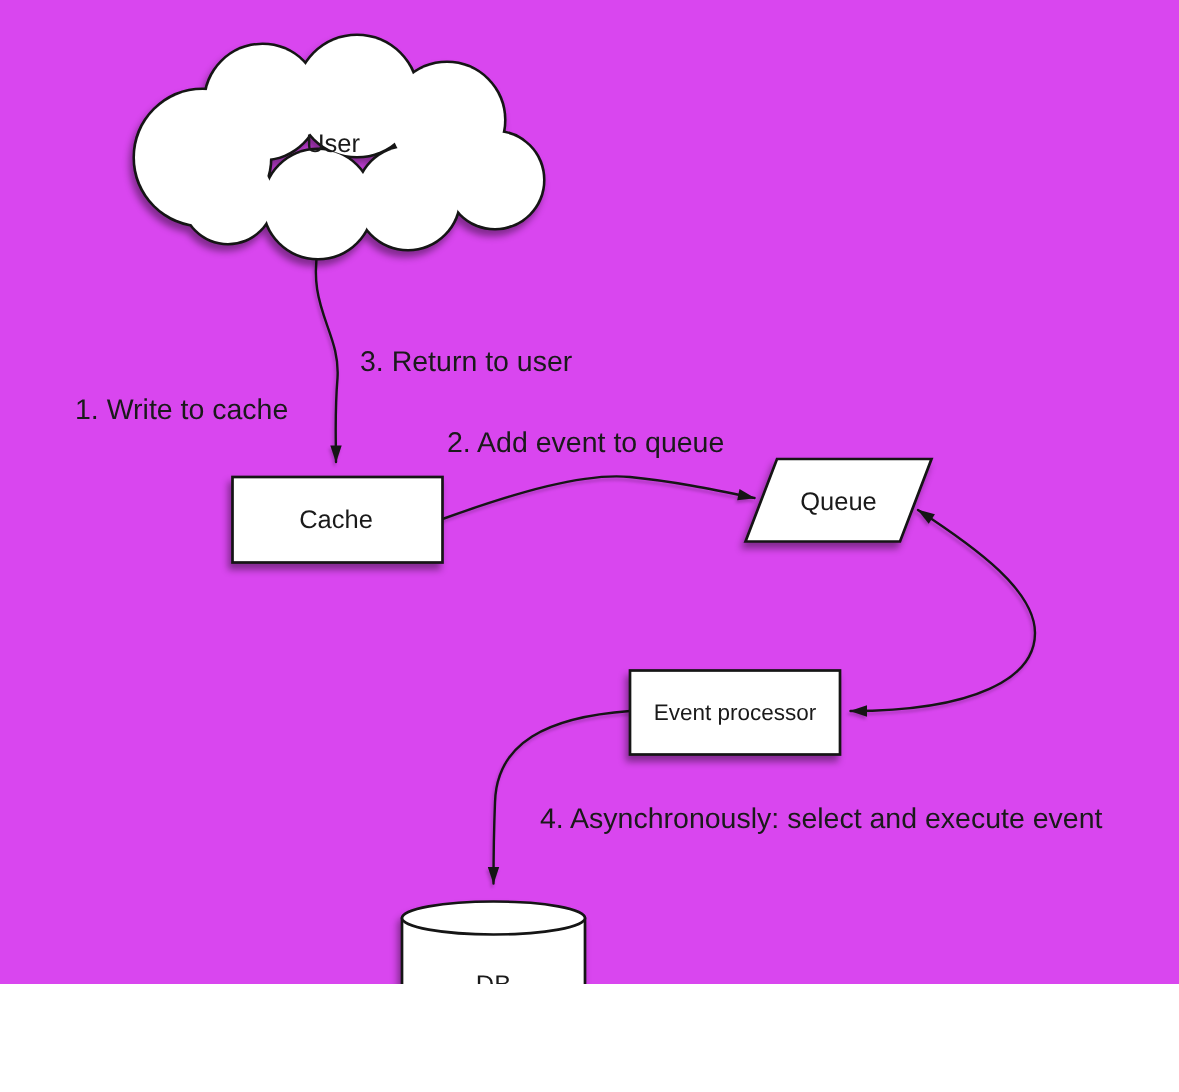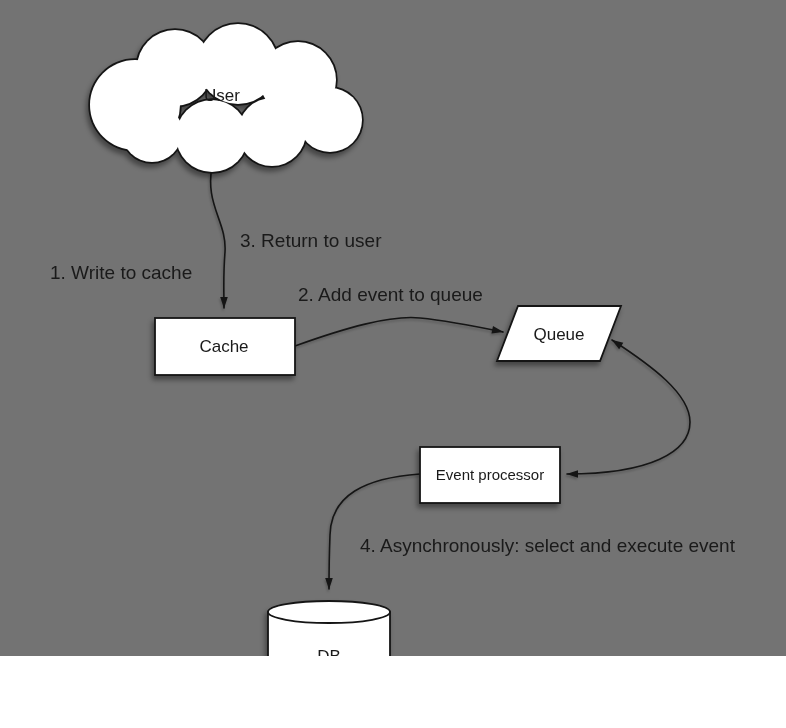--- a/index.html
+++ b/index.html
@@ -5,21 +5,21 @@
   html, body {
     margin: 0;
     padding: 0;
     background: #ffffff;
     font-family: "Liberation Sans", sans-serif;
   }
   .stage {
     position: relative;
     width: 786px;
     height: 656px;
-    background: #737373;
+    background: #d946ef;
     overflow: hidden;
   }
   svg { display: block; }
   .edge {
     fill: none;
     stroke: #151515;
     stroke-width: 1.6px;
     stroke-linecap: round;
   }
   .edges-group { filter: drop-shadow(-1px 2px 1px rgba(0,0,0,0.22)); }

